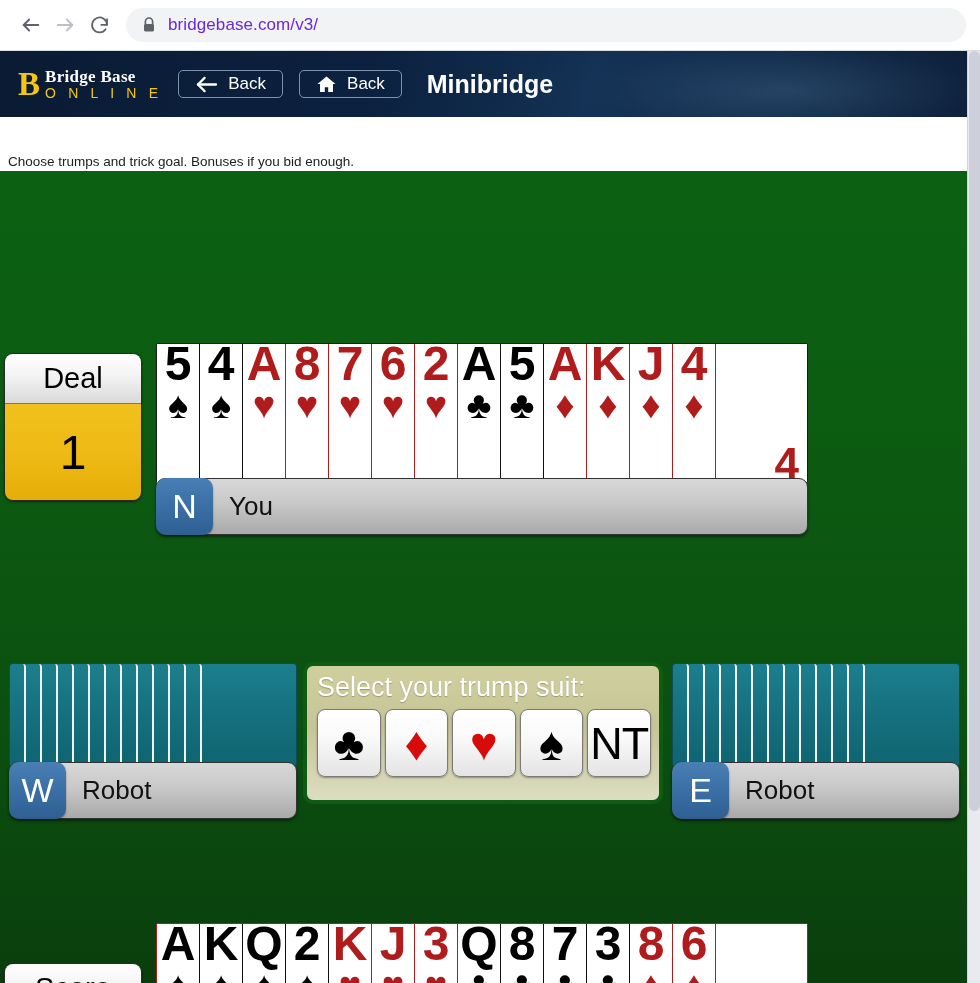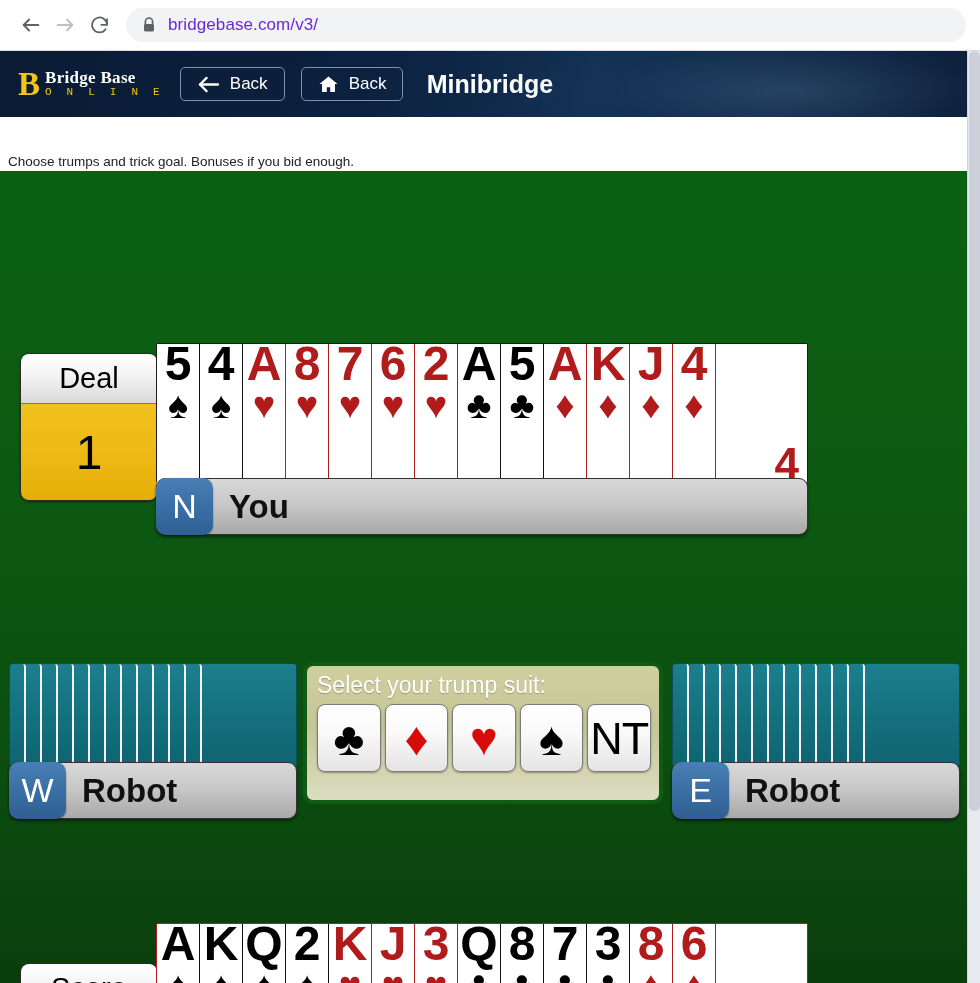--- a/index.html
+++ b/index.html
@@ -62,27 +62,27 @@
     font-size: 33px; font-weight: bold; color:#f5c518;
     font-family: "Liberation Serif", serif;
     line-height: 1; letter-spacing: -3px; margin-right: 8px;
   }
   #logo-text { line-height: 1.05; }
   #logo-title {
     color:#fff; font-size:17px; font-weight:bold;
     font-family:"Liberation Serif", serif; letter-spacing:.3px;
   }
   #logo-sub {
-    color:#f5c518; font-size:11px; letter-spacing:4.2px;
-    font-family:Liberation Mono, monospace;
+    color:#f5c518; font-size:14px; letter-spacing:4.2px;
+    font-family:Liberation Sans, sans-serif;
     text-align:right;
   }
   .hdr-btn {
     margin-left: 16px; z-index:2;
-    height: 34px; min-width: 100px;
+    height: 28px; min-width: 100px;
     border: 1px solid #7d93ad; border-radius: 5px;
     display:flex; align-items:center; gap:10px;
     padding: 0 16px;
     color:#fff; font-size:17px;
     background: transparent;
   }
   .hdr-btn svg { display:block; }
   #page-title {
     position:absolute; left:0; right:0; top:0; bottom:0;
     display:flex; align-items:center; justify-content:center;
@@ -103,21 +103,21 @@
   
   #table {
     position: relative;
     width: 967px; height: 812px;
     background: linear-gradient(180deg,#0b6112 0%, #0c5c12 30%, #0b4f10 70%, #0a3e0c 100%);
     overflow: hidden;
   }
 
   
   .infobox {
-    position:absolute; left:20px; width:138px; height:148px;
+    position:absolute; left:4px; width:138px; height:148px;
     border-radius: 9px; overflow:hidden;
     border:1px solid #2b2b2b;
     box-shadow: 0 1px 2px rgba(0,0,0,.5);
   }
   .infobox .ib-head {
     height: 50px;
     background: linear-gradient(180deg,#ffffff 0%, #f3f3f3 45%, #d9d9d9 100%);
     display:flex; align-items:center; justify-content:center;
     font-size: 29px; color:#000;
     border-bottom:1px solid #777;
@@ -187,21 +187,21 @@
   .seat-badge {
     width: 57px; height: 57px; margin-left:-1px;
     background: linear-gradient(180deg,#4a7fb5 0%, #3a6fa5 50%, #2f5f92 100%);
     border-radius: 10px;
     display:flex; align-items:center; justify-content:center;
     color:#fff; font-size: 34px;
     flex:0 0 auto;
     box-shadow: 0 1px 2px rgba(0,0,0,.4);
   }
   .seat-name {
-    margin-left: 16px; font-size: 33px; color:#111;font-weight:bold;
+    margin-left: 16px; font-size: 26px; color:#111;
   }
 
   
   .closed-hand {
     position:absolute; width: 288px; height: 140px;
   }
   .backs {
     position:absolute; left:0; top:0; width:288px; height:104px;
     display:flex;
     background:#15707e;
@@ -222,21 +222,21 @@
   
   #trump-panel {
     position:absolute; left: 303px; top: 491px;
     width: 360px; height: 142px;
     background: linear-gradient(180deg,#cfcf9e 0%, #c5c597 45%, #ddddc2 100%);
     border: 4px solid #0e5c13;
     border-radius: 10px;
     padding: 6px 8px 0 10px;
   }
   #trump-title {
-    color:#fff; font-size: 23px; line-height: 1.15;
+    color:#fff; font-size: 27px; line-height: 1.15;
     text-shadow: 0 1px 1px rgba(0,0,0,.25);
   }
   #trump-buttons { display:flex; gap: 4px; margin-top: 6px; }
   .trump-btn {
     width: 66px; height: 68px;
     background: linear-gradient(180deg,#ffffff 0%, #fafafa 40%, #e4e4e4 100%);
     border: 1px solid #7b7b7b;
     border-radius: 8px;
     display:flex; align-items:center; justify-content:center;
     font-size: 47px; line-height:1;

